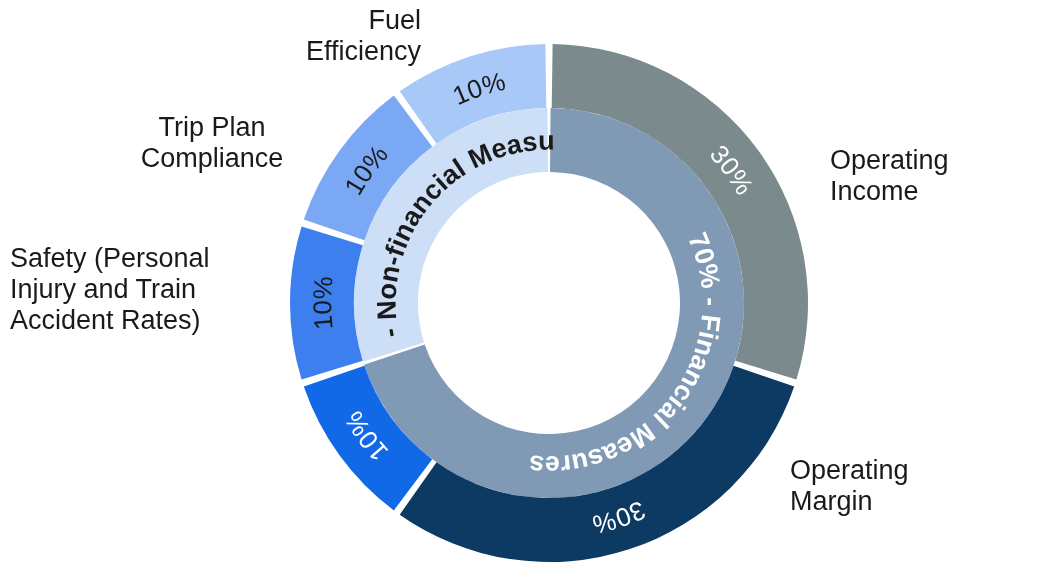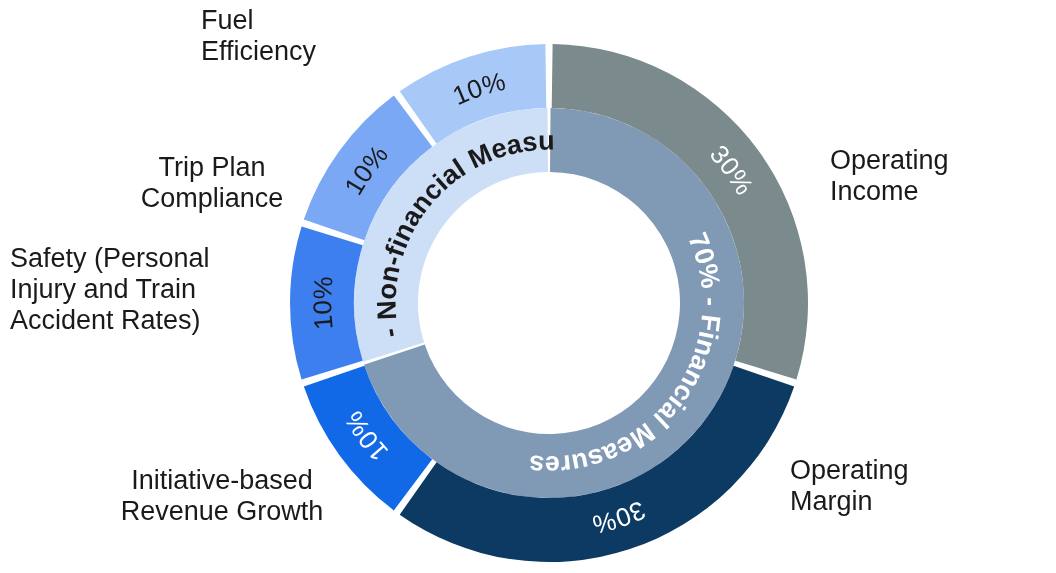--- a/index.html
+++ b/index.html
@@ -2,22 +2,22 @@
 <html><head>
 <meta charset="utf-8">
 <style>
   html,body{margin:0;padding:0;background:#ffffff;}
   body{width:1056px;height:573px;overflow:hidden;
        font-family:"Liberation Sans",sans-serif;color:#1a1a1a;}
   #stage{position:relative;width:1056px;height:573px;background:#fff;}
   svg{position:absolute;left:0;top:0;}
   .callout{position:absolute;font-size:27px;line-height:1.14;color:#1a1a1a;
            white-space:pre-line;}
-  .c-fuel{left:201px;top:5px;width:220px;text-align:left;}
-  .c-trip{left:102px;top:112px;width:220px;text-align:center;margin-top:40px;}
+  .c-fuel{left:201px;top:5px;width:220px;text-align:right;}
+  .c-trip{left:102px;top:112px;width:220px;text-align:center;}
   .c-safety{left:10px;top:243px;width:280px;}
   .c-init{left:82px;top:465px;width:280px;text-align:center;}
   .c-income{left:830px;top:145px;width:230px;text-align:left;}
   .c-margin{left:790px;top:455px;width:240px;text-align:left;}
 </style>
 </head>
 <body>
 
 <div id="stage">
 
@@ -58,20 +58,18 @@
       </g>
   </svg>
 
   <div class="callout c-fuel">Fuel
 Efficiency</div>
   <div class="callout c-trip">Trip Plan
 Compliance</div>
   <div class="callout c-safety">Safety (Personal
 Injury and Train
 Accident Rates)</div>
-  <div class="callout c-init">Initiative-based
-Revenue Growth</div>
   <div class="callout c-income">Operating
 Income</div>
   <div class="callout c-margin">Operating
 Margin</div>
 
 </div>
 
 </body></html>

